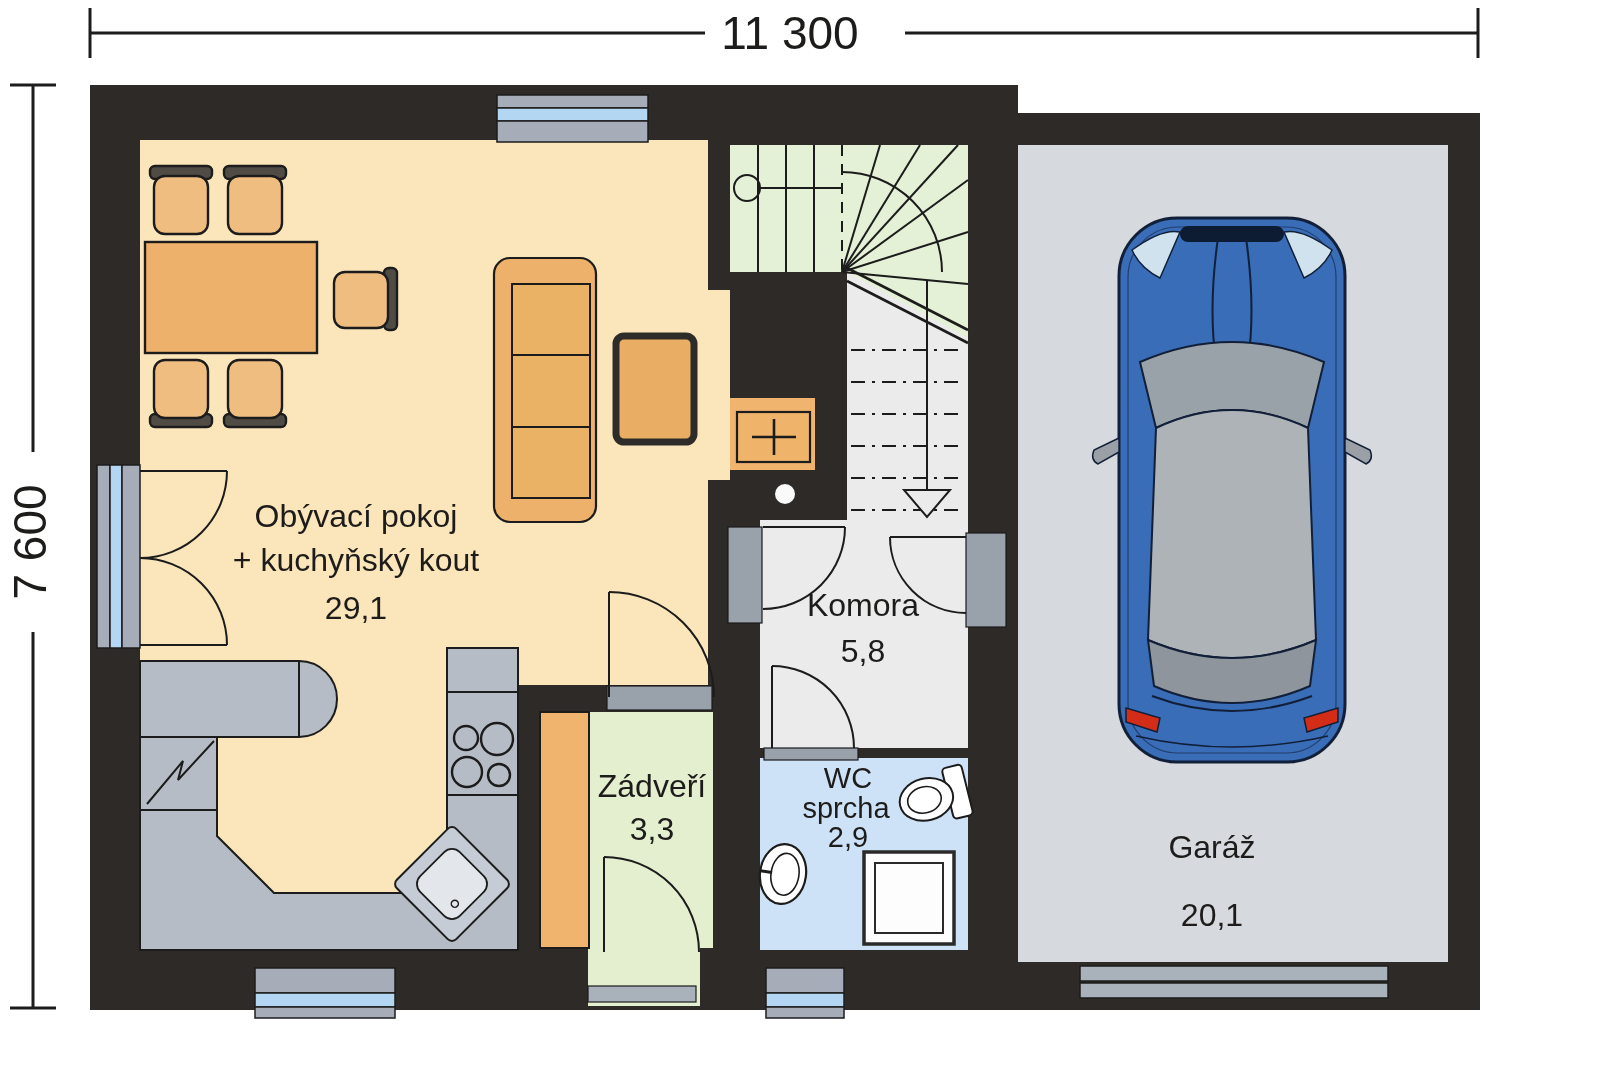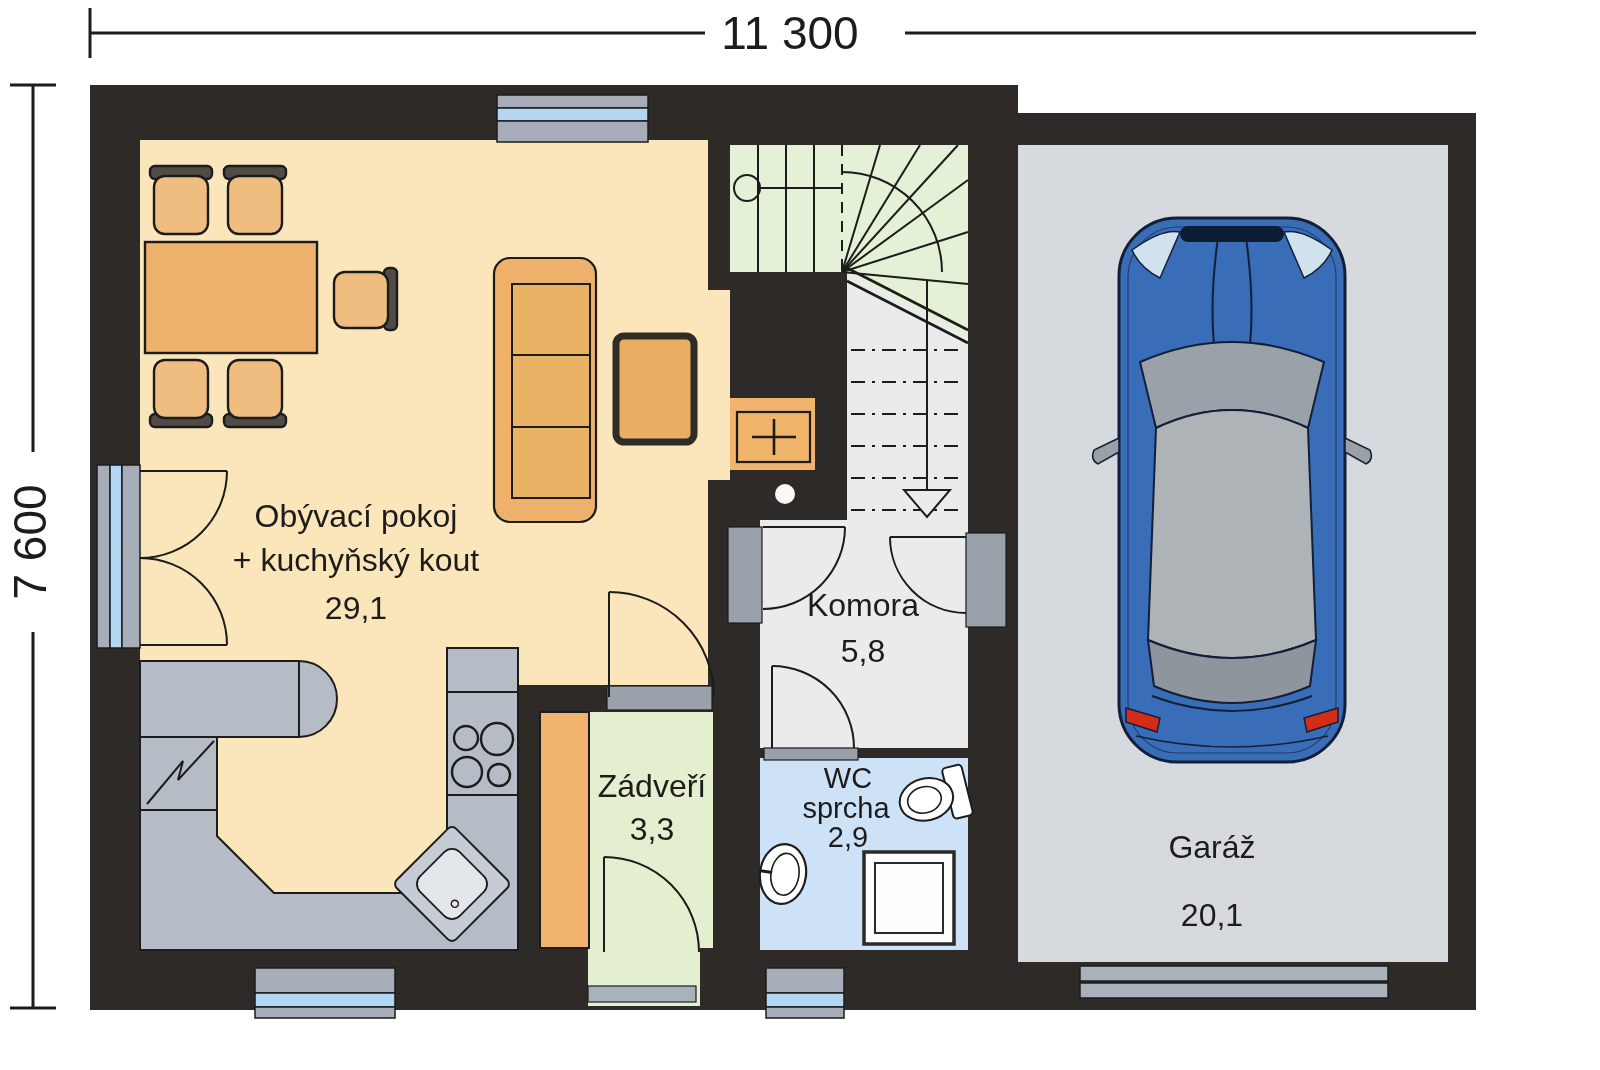--- a/index.html
+++ b/index.html
@@ -1,16 +1,16 @@
 <!DOCTYPE html>
 <html><head>
 <meta charset="utf-8">
 <style>
   html,body{margin:0;padding:0;background:#ffffff;}
-  #stage{position:relative;width:1476px;height:1070px;background:#ffffff;overflow:hidden;
+  #stage{position:relative;width:1600px;height:1070px;background:#ffffff;overflow:hidden;
          font-family:"Liberation Sans", sans-serif;}
   svg text{font-family:"Liberation Sans", sans-serif;fill:#1d1c1b;}
   .dimtext{font-size:46px;}
   .roomname{font-size:32px;}
   .roomnum{font-size:32px;}
   .wcline{font-size:29px;}
 </style>
 </head>
 <body>
 

